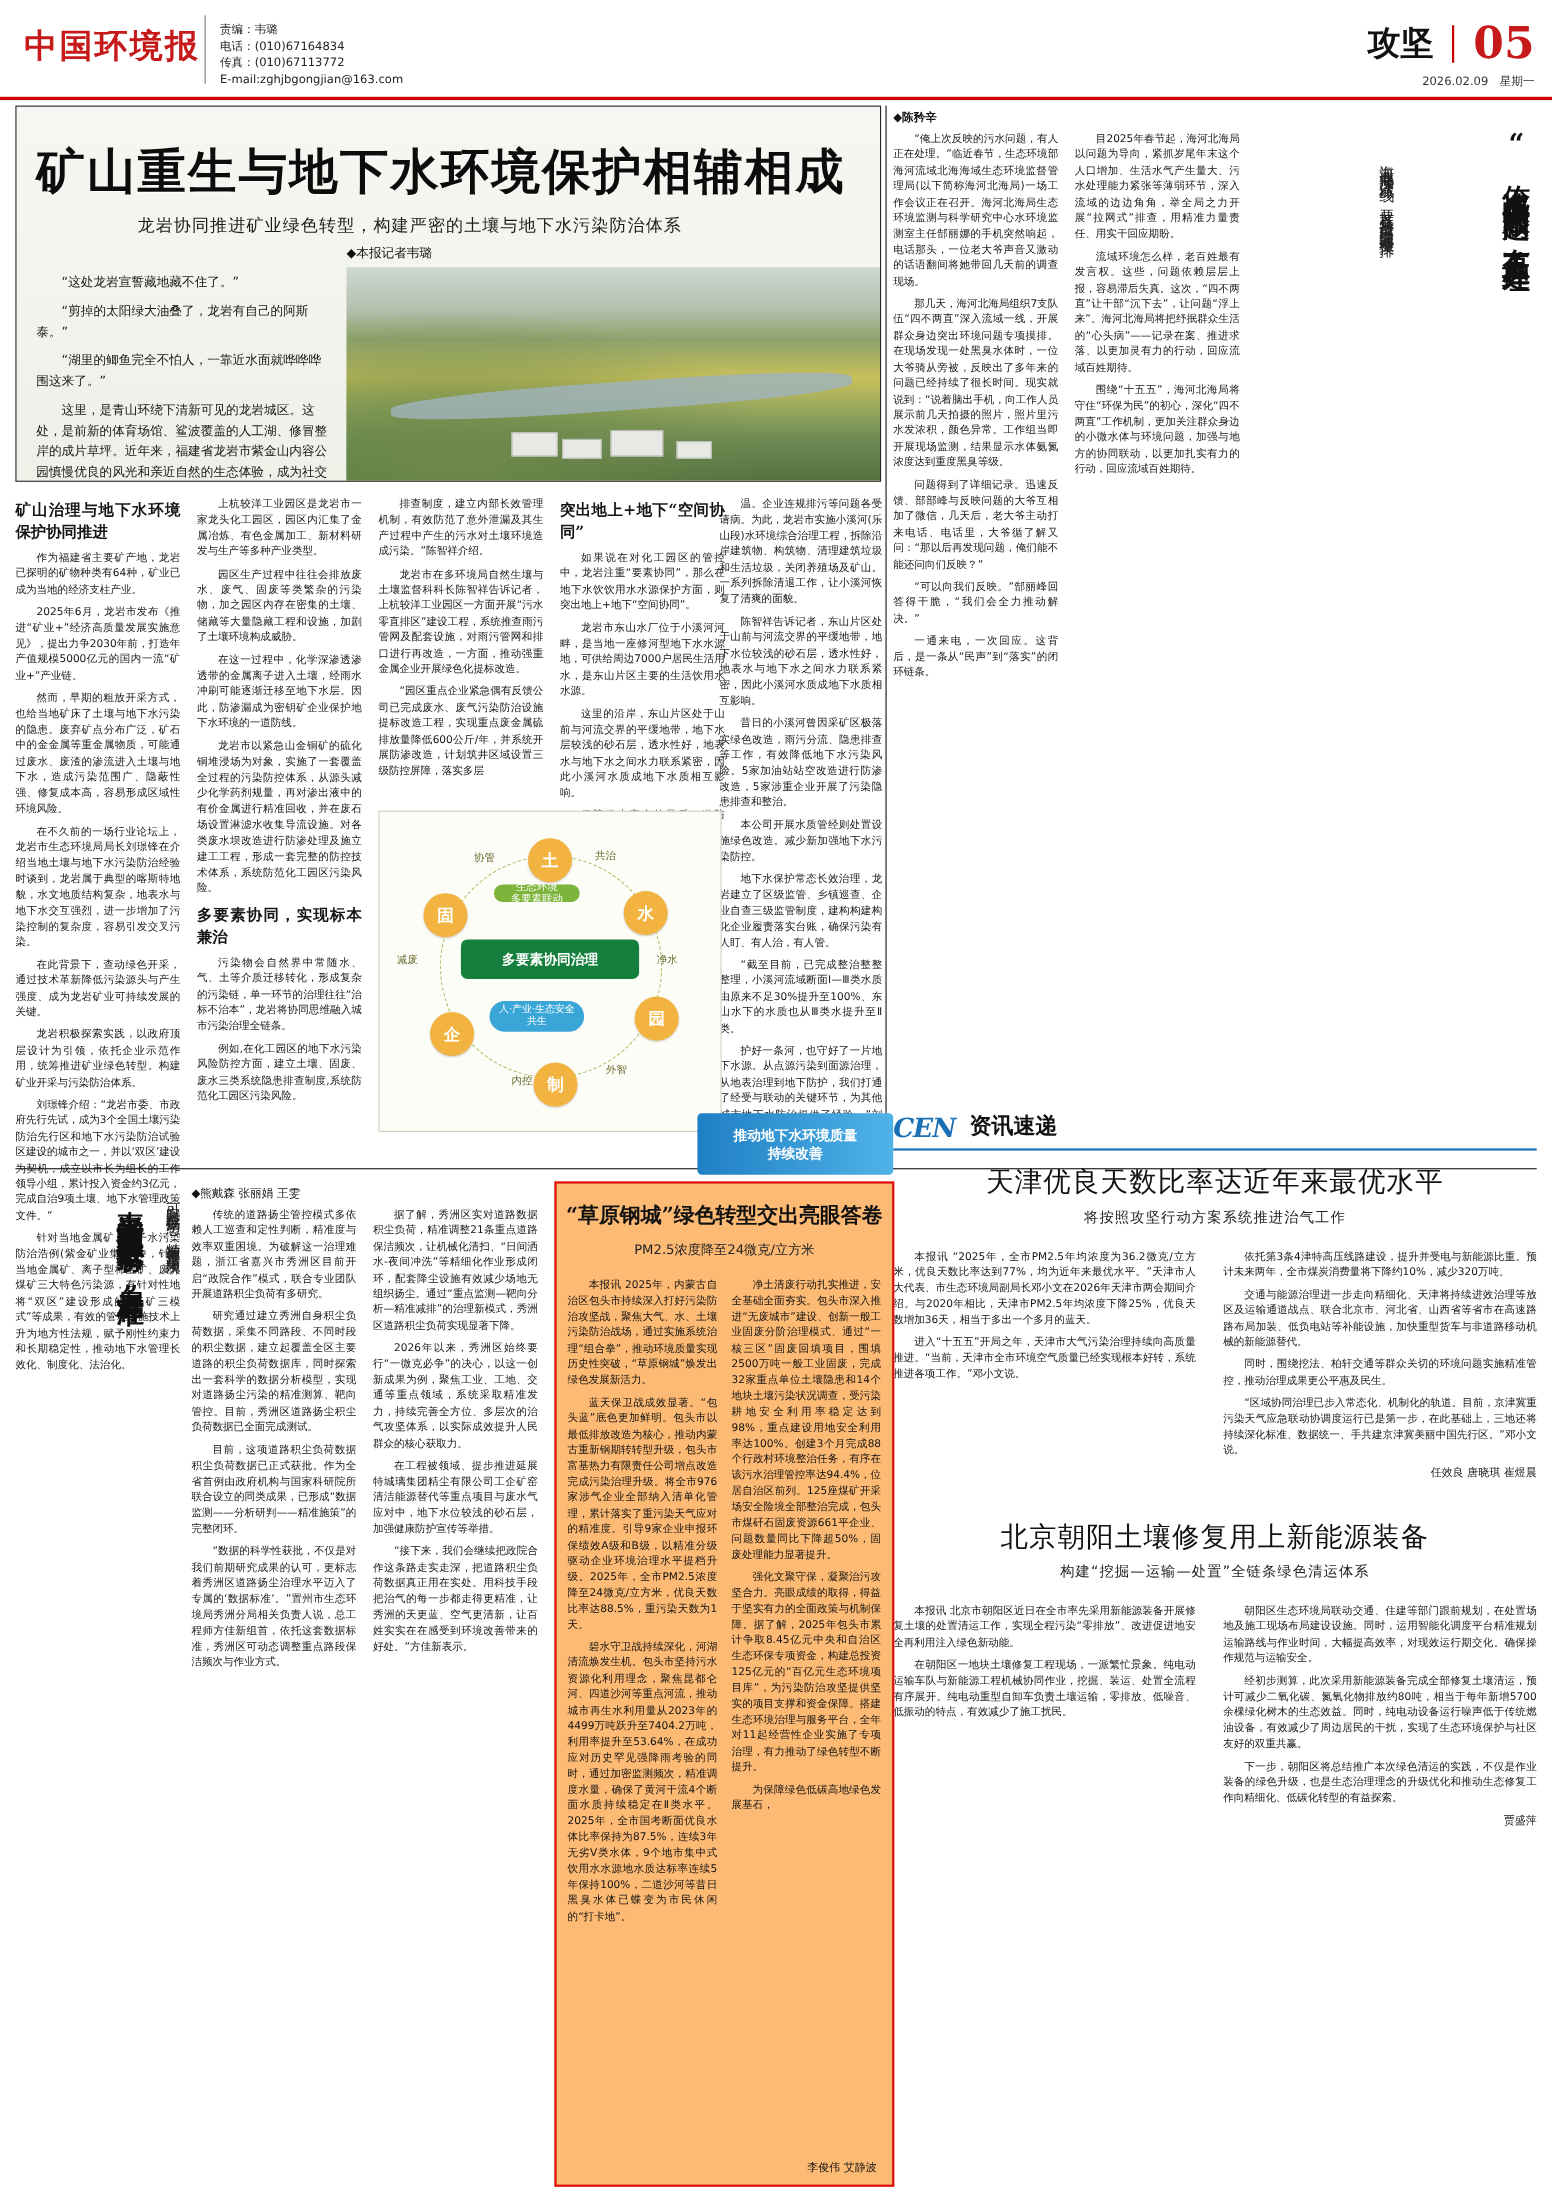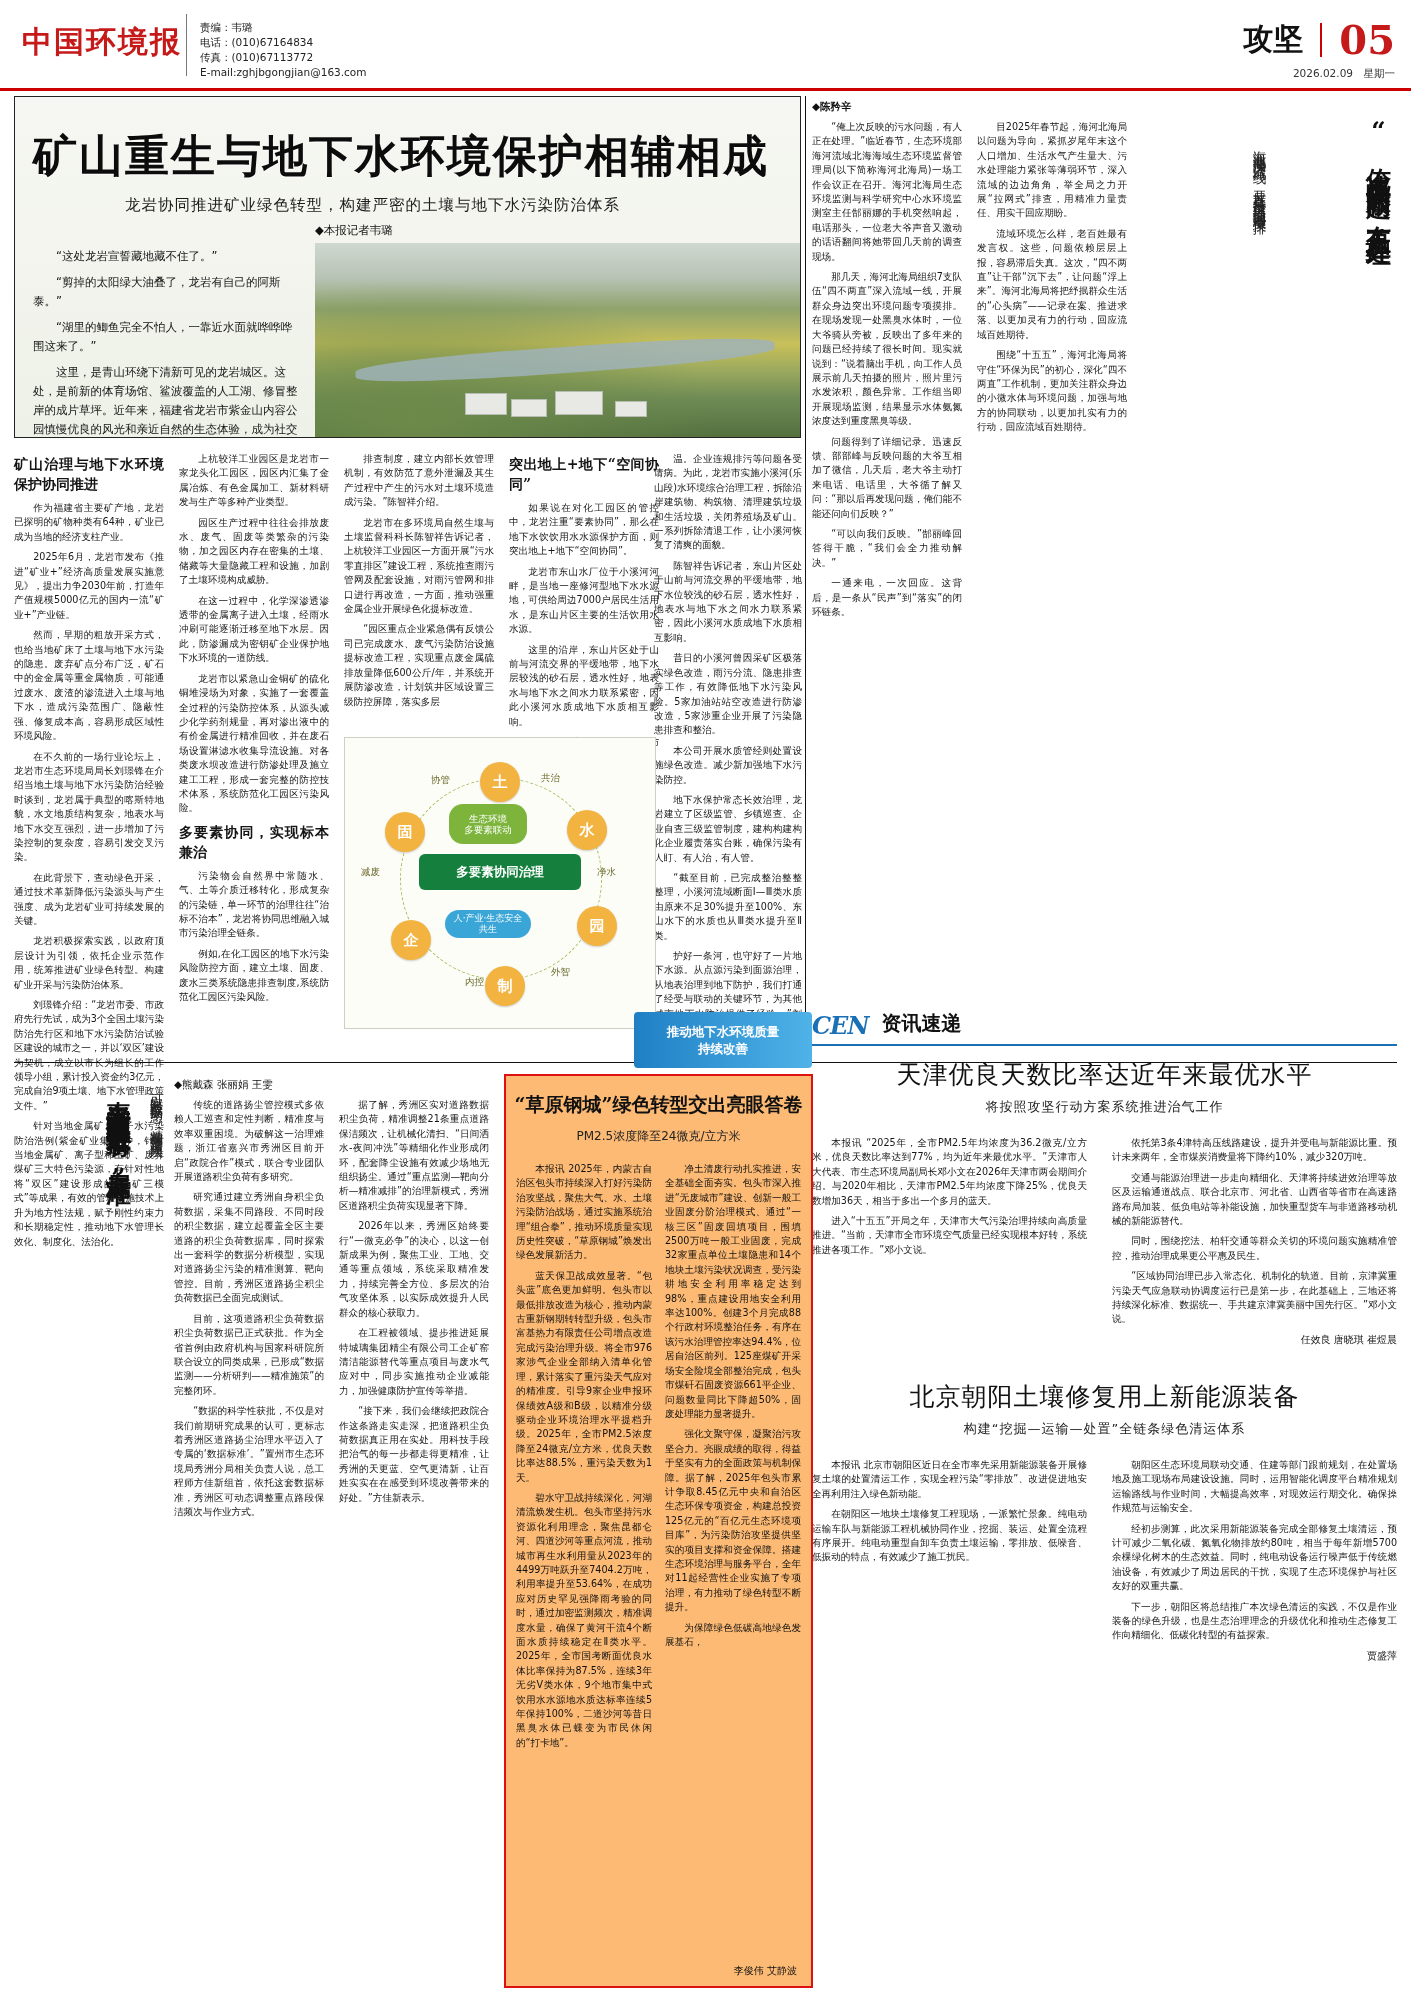--- a/index.html
+++ b/index.html
@@ -45,21 +45,21 @@
   .c3{left:330px;}
   .c4{left:495px;}
   .c5{left:640px;width:148px;}
 
   
   .diagram{position:absolute;left:330px;top:285px;width:310px;height:290px;background:#fdfdf8;border:1px solid #cfcfc4;overflow:hidden;}
   .dg-center{position:absolute;left:74px;top:116px;width:162px;height:36px;background:#15803d;border-radius:6px;color:#fff;font-size:12.5px;font-weight:bold;display:flex;align-items:center;justify-content:center;}
   .dg-node{position:absolute;width:40px;height:40px;border-radius:50%;background:#f3b340;color:#fff;font-size:15px;font-weight:bold;display:flex;align-items:center;justify-content:center;box-shadow:0 1px 2px rgba(0,0,0,.2);}
   .dg-lab{position:absolute;font-size:9.5px;color:#6b6b2f;}
   .dg-ring{position:absolute;left:55px;top:40px;width:200px;height:200px;border:1px dashed #9fbf5a;border-radius:50%;}
-  .dg-green{position:absolute;width:78px;height:40px;border-radius:14px;background:#7db53c;color:#fff;font-size:9.5px;display:flex;align-items:center;justify-content:center;text-align:center;line-height:11px;}
+  .dg-green{position:absolute;width:78px;height:16px;border-radius:14px;background:#7db53c;color:#fff;font-size:9.5px;display:flex;align-items:center;justify-content:center;text-align:center;line-height:11px;}
   .dg-blue{position:absolute;width:86px;height:28px;border-radius:14px;background:#3aa6d8;color:#fff;font-size:9px;display:flex;align-items:center;justify-content:center;text-align:center;line-height:11px;}
 
   .banner{position:absolute;left:620px;top:560px;width:178px;height:56px;background:linear-gradient(90deg,#1f7fc4,#4fb3e8);border-radius:4px;color:#fff;display:flex;flex-direction:column;align-items:center;justify-content:center;font-size:12.5px;font-weight:bold;line-height:17px;}
 
   
   .right-top{position:absolute;left:812px;top:96px;width:585px;height:965px;}
   .rt-vtitle{position:absolute;right:4px;top:20px;width:120px;font-size:25px;font-weight:bold;line-height:30px;color:#111;
     writing-mode:vertical-rl;text-orientation:upright;letter-spacing:3px;font-family:"DejaVu Serif","Liberation Serif",serif;height:680px;}
   .rt-vsub{position:absolute;right:126px;top:44px;width:34px;height:430px;font-size:13.5px;line-height:22px;color:#222;writing-mode:vertical-rl;text-orientation:upright;letter-spacing:2px;}
   .rt-author{position:absolute;left:0;top:4px;font-size:10.5px;color:#111;font-weight:bold;}
@@ -282,21 +282,21 @@
 
     <div class="b-col" style="left:160px;top:28px;">
       <p>传统的道路扬尘管控模式多依赖人工巡查和定性判断，精准度与效率双重困境。为破解这一治理难题，浙江省嘉兴市秀洲区目前开启“政院合作”模式，联合专业团队开展道路积尘负荷有多研究。</p>
       <p>研究通过建立秀洲自身积尘负荷数据，采集不同路段、不同时段的积尘数据，建立起覆盖全区主要道路的积尘负荷数据库，同时探索出一套科学的数据分析模型，实现对道路扬尘污染的精准测算、靶向管控。目前，秀洲区道路扬尘积尘负荷数据已全面完成测试。</p>
       <p>目前，这项道路积尘负荷数据积尘负荷数据已正式获批。作为全省首例由政府机构与国家科研院所联合设立的同类成果，已形成“数据监测——分析研判——精准施策”的完整闭环。</p>
       <p>“数据的科学性获批，不仅是对我们前期研究成果的认可，更标志着秀洲区道路扬尘治理水平迈入了专属的‘数据标准’。”置州市生态环境局秀洲分局相关负责人说，总工程师方佳新组首，依托这套数据标准，秀洲区可动态调整重点路段保洁频次与作业方式。</p>
     </div>
     <div class="b-col" style="left:325px;top:28px;">
       <p>据了解，秀洲区实对道路数据积尘负荷，精准调整21条重点道路保洁频次，让机械化清扫、“日间洒水-夜间冲洗”等精细化作业形成闭环，配套降尘设施有效减少场地无组织扬尘。通过“重点监测—靶向分析—精准减排”的治理新模式，秀洲区道路积尘负荷实现显著下降。</p>
       <p>2026年以来，秀洲区始终要行“一微克必争”的决心，以这一创新成果为例，聚焦工业、工地、交通等重点领域，系统采取精准发力，持续完善全方位、多层次的治气攻坚体系，以实际成效提升人民群众的核心获取力。</p>
-      <p>在工程被领域、提步推进延展特城璃集团精尘有限公司工企矿窑清洁能源替代等重点项目与废水气应对中，同步实施推动企业减能力，加强健康防护宣传等举措。</p>
+      <p>在工程被领域、提步推进延展特城璃集团精尘有限公司工企矿窑清洁能源替代等重点项目与废水气应对中，地下水位较浅的砂石层，加强健康防护宣传等举措。</p>
       <p>“接下来，我们会继续把政院合作这条路走实走深，把道路积尘负荷数据真正用在实处。用科技手段把治气的每一步都走得更精准，让秀洲的天更蓝、空气更清新，让百姓实实在在感受到环境改善带来的好处。”方佳新表示。</p>
     </div>
 
     <div class="redbox">
       <div class="redbox-h">“草原钢城”绿色转型交出亮眼答卷</div>
       <div class="redbox-sub">PM2.5浓度降至24微克/立方米</div>
       <div class="redbox-body">
         <div style="float:left;width:136px;margin-right:13px;">
           <p>本报讯 2025年，内蒙古自治区包头市持续深入打好污染防治攻坚战，聚焦大气、水、土壤污染防治战场，通过实施系统治理“组合拳”，推动环境质量实现历史性突破，“草原钢城”焕发出绿色发展新活力。</p>
           <p>蓝天保卫战成效显著。“包头蓝”底色更加鲜明。包头市以最低排放改造为核心，推动内蒙古重新钢期转转型升级，包头市富基热力有限责任公司增点改造完成污染治理升级。将全市976家涉气企业全部纳入清单化管理，累计落实了重污染天气应对的精准度。引导9家企业申报环保绩效A级和B级，以精准分级驱动企业环境治理水平提档升级。2025年，全市PM2.5浓度降至24微克/立方米，优良天数比率达88.5%，重污染天数为1天。</p>

